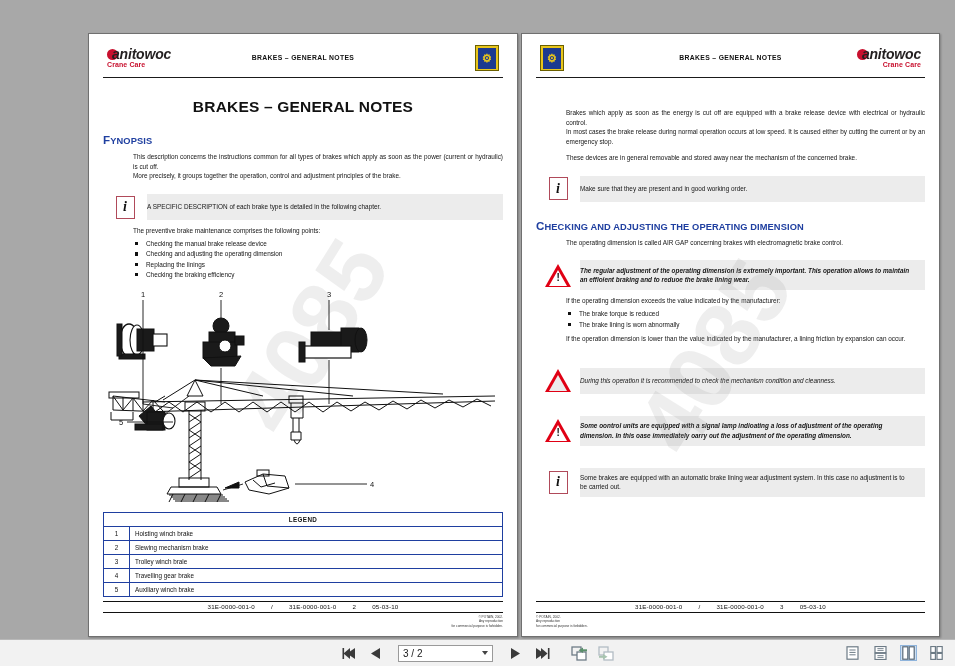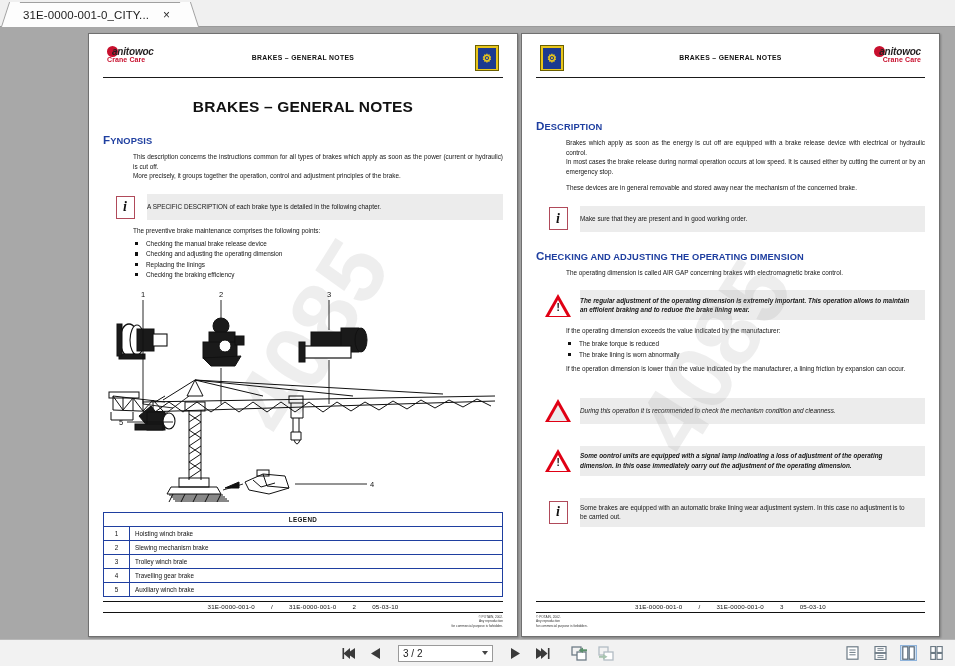--- a/index.html
+++ b/index.html
@@ -75,21 +75,21 @@
   .mlogo { position: absolute; top: 2px; display: flex; flex-direction: column; }
   .mlogo.l { left: 4px; }
   .mlogo.r { right: 4px; align-items: flex-end; }
   .mlogo-row { display: flex; align-items: center; }
   .mlogo-dot {
     width: 11px; height: 11px; border-radius: 50%;
     background: #c8102e; display: inline-block; margin-right: -6px;
     position: relative; z-index: 1;
   }
   .mlogo-word {
-    font-size: 10px; font-style: italic; font-weight: bold; color: #231f20;
+    font-size: 14px; font-style: italic; font-weight: bold; color: #231f20;
     letter-spacing: -0.2px; position: relative; z-index: 2;
   }
   .mlogo-sub {
     font-size: 7px; color: #c8102e; font-weight: bold;
     margin-top: -1px; letter-spacing: 0.1px;
   }
   
   .badge {
     position: absolute; top: 1px; width: 24px; height: 26px;
     background: #e8c51c; border: 1px solid #6b6000;
@@ -243,26 +243,20 @@
     justify-content: center; cursor: pointer; padding: 1px;
   }
   .vmode.active { background: #cfe0f2; border: 1px solid #8fb4dc; }
   svg.icn { display: block; }
 </style>
 </head>
 <body>
 
 <div class="app">
 
-  <div class="tabbar">
-    <div class="tab">
-      <span class="tab-label">31E-0000-001-0_CITY...</span>
-      <span class="tab-close">×</span>
-    </div>
-  </div>
 
   <div class="viewer">
 
     <div class="page left">
       <div class="pg-inner">
 
         <div class="wm a">4085</div>
 
         <div class="pg-header">
           <div class="mlogo l">
@@ -483,21 +477,20 @@
               <span class="mlogo-dot"></span>
               <span class="mlogo-word">anitowoc</span>
             </div>
             <div class="mlogo-sub">Crane Care</div>
           </div>
           <div class="hrule"></div>
         </div>
 
         <div style="height:24px"></div>
 
-        <div class="sec-h"><span class="cap">D</span><span>ESCRIPTION</span></div>
         <div class="body-blk">
           <p class="body-p">Brakes which apply as soon as the energy is cut off are equipped with a brake release device with electrical or hydraulic control.</p>
           <p class="body-p">In most cases the brake release during normal operation occurs at low speed. It is caused either by cutting the current or by an emergency stop.</p>
         </div>
 
         <div class="body-blk">
           <p class="body-p">These devices are in general removable and stored away near the mechanism of the concerned brake.</p>
         </div>
 
         <div class="note">

